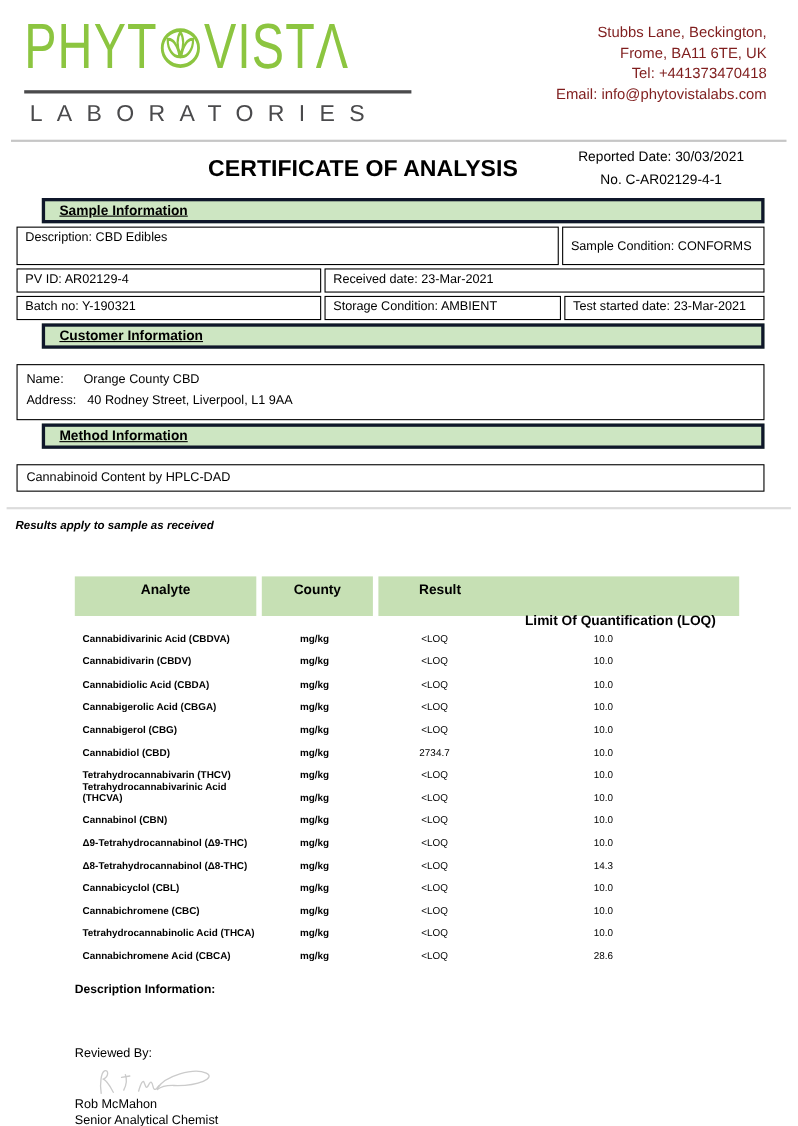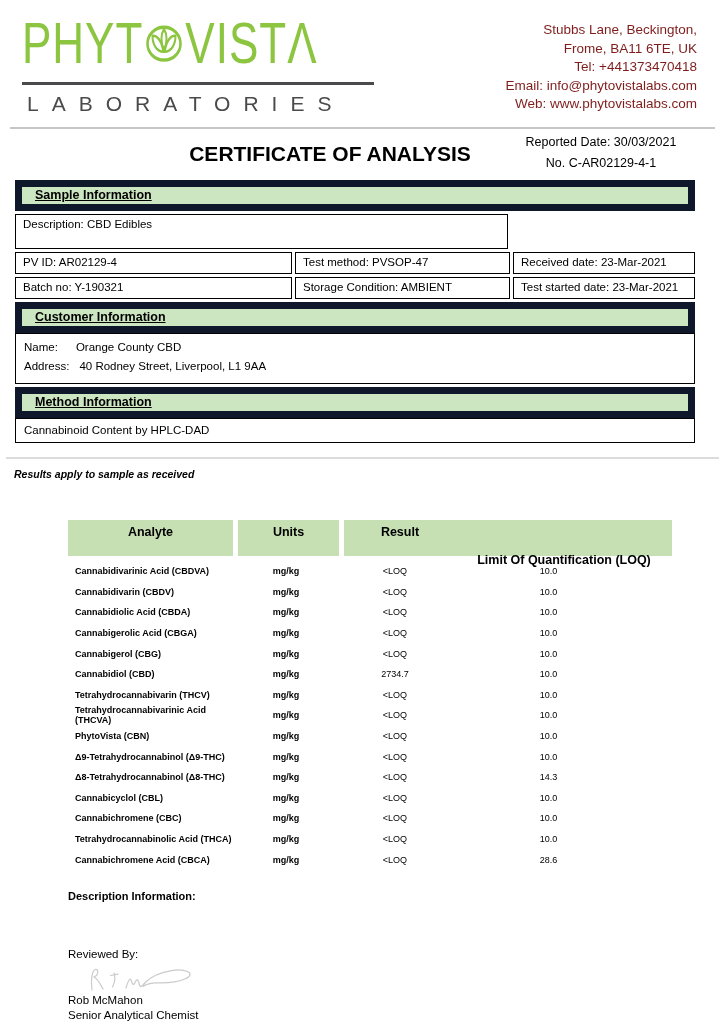--- a/index.html
+++ b/index.html
@@ -41,53 +41,54 @@
   .title {
     position: absolute; left: 0; top: 13px; width: 660px;
     text-align: center; font-size: 21px; font-weight: 700; letter-spacing: 0px;
   }
   .meta { position: absolute; right: 24px; top: 3px; width: 200px; text-align: center; font-size: 12.5px; line-height: 21px; }
 
   
   .info { margin: 0 30px 0 15px; }
   .bar {
     background: var(--bar-green, #CDE6C2);
-    border: 7px solid #0f172a;
+    border: 3px solid #0f172a;
     font-size: 12.5px; font-weight: 700;
     padding: 1px 0 2px 13px;
     margin-top: 3px;
+    margin-left: 23px;
   }
   .bar span { text-decoration: underline; }
   .grid-row { display: flex; gap: 3px; margin-top: 3px; }
   .cell { border: 1px solid #000; font-size: 11.5px; padding: 3px 7px; background: #fff; }
   .desc-cell { flex: 0 0 493px; height: 35px; }
   .cond-cell { flex: 1; display: flex; align-items: center; }
   .ca { flex: 0 0 277px; height: 22px; }
   .cb { flex: 0 0 215px; height: 22px; }
   .cc { flex: 1; height: 22px; }
-  .box { border: 1px solid #000; margin-top: 0; font-size: 11.5px; }
+  .box { border: 1px solid #000; margin-top: 14px; font-size: 11.5px; }
   .customer-box { padding: 3px 8px 8px; }
   .kv-line { margin-top: 2px; line-height: 17px; }
   .kv-name  .val { margin-left: 18px; }
   .kv-addr  .val { margin-left: 10px; }
   .method-box { padding: 5px 8px 6px; }
 
   .thin-rule { border: none; border-top: 2px solid #DCDCDC; margin: 14px 6px 0 6px; }
   .results-note { margin: 9px 0 0 14px; font-size: 10.5px; font-weight: 700; font-style: italic; }
 
   
   .results { margin: 40px 53px 0 68px; }
   .r-head { display: flex; height: 36px; font-weight: 700; font-size: 12.5px; border-radius: 10px; }
   .rh-analyte { width: 165px; background: var(--table-green, #C6E0B4); margin-right: 5px; text-align: center; padding-top: 5px; }
   .rh-units   { width: 101px; background: var(--table-green, #C6E0B4); margin-right: 5px; text-align: center; padding-top: 5px; }
   .rh-combo   { flex: 1; background: var(--table-green, #C6E0B4); display: flex; padding-top: 5px; }
   .rh-result  { width: 112px; text-align: center; }
   .rh-loq     { flex: 1; text-align: center; margin-top: 28px; }
   .r-body { margin-top: 5px; }
-  .r-row { display: flex; height: 20.6px; align-items: center; font-size: 9px; }
+  .r-row { display: flex; height: 20.6px; align-items: flex-end; font-size: 9px; }
   .rc-analyte { width: 165px; padding-left: 7px; font-weight: 700; }
   .rc-units   { width: 106px; text-align: center; font-weight: 700; }
   .rc-result  { width: 112px; text-align: center; }
   .rc-loq     { flex: 1; text-align: center; padding-right: 26px; }
 
   
   .additional { margin: 20px 0 0 68px; font-size: 11px; font-weight: 700; }
   .reviewed   { margin: 46px 0 0 68px; font-size: 11.5px; }
   .signature  { margin: 2px 0 0 86px; display: block; }
   .reviewer-name  { margin: 0 0 0 68px; font-size: 11.5px; }
@@ -111,43 +112,42 @@
         </svg>
           <span>VISTΛ</span>
       </div>
       <div class="logo-sub">LABORATORIES</div>
     </div>
     <div class="address">
       <div>Stubbs Lane, Beckington,</div>
       <div>Frome, BA11 6TE, UK</div>
       <div>Tel: +441373470418</div>
       <div>Email: info@phytovistalabs.com</div>
-      <div>Web: www.phytovistalabs.com</div>
     </div>
   </div>
 
   <hr class="header-rule">
 
   <div class="title-area">
     <div class="title">CERTIFICATE OF ANALYSIS</div>
     <div class="meta">
       <div>Reported Date: 30/03/2021</div>
       <div>No. C-AR02129-4-1</div>
     </div>
   </div>
 
   <div class="info">
 
     <div class="bar"><span>Sample Information</span></div>
     <div class="grid-row">
       <div class="cell desc-cell">Description: CBD Edibles</div>
+      <div class="cell cond-cell">Sample Condition: CONFORMS</div>
     </div>
     <div class="grid-row">
       <div class="cell ca">PV ID: AR02129-4</div>
-      <div class="cell cb">Test method: PVSOP-47</div>
       <div class="cell cc">Received date: 23-Mar-2021</div>
     </div>
     <div class="grid-row">
       <div class="cell ca">Batch no: Y-190321</div>
       <div class="cell cb">Storage Condition: AMBIENT</div>
       <div class="cell cc">Test started date: 23-Mar-2021</div>
     </div>
 
     <div class="bar"><span>Customer Information</span></div>
     <div class="box customer-box">
@@ -163,21 +163,21 @@
     <div class="box method-box">Cannabinoid Content by HPLC-DAD</div>
 
   </div>
 
   <hr class="thin-rule">
   <div class="results-note">Results apply to sample as received</div>
 
   <div class="results">
     <div class="r-head">
       <div class="rh-analyte">Analyte</div>
-      <div class="rh-units">Units</div>
+      <div class="rh-units">County</div>
       <div class="rh-combo">
         <div class="rh-result">Result</div>
         <div class="rh-loq">Limit Of Quantification (LOQ)</div>
       </div>
     </div>
     <div class="r-body">
       <div class="r-row">
         <div class="rc-analyte">Cannabidivarinic Acid (CBDVA)</div>
         <div class="rc-units">mg/kg</div>
         <div class="rc-result">&lt;LOQ</div>
@@ -219,21 +219,21 @@
         <div class="rc-result">&lt;LOQ</div>
         <div class="rc-loq">10.0</div>
       </div>
       <div class="r-row">
         <div class="rc-analyte">Tetrahydrocannabivarinic Acid (THCVA)</div>
         <div class="rc-units">mg/kg</div>
         <div class="rc-result">&lt;LOQ</div>
         <div class="rc-loq">10.0</div>
       </div>
       <div class="r-row">
-        <div class="rc-analyte">PhytoVista (CBN)</div>
+        <div class="rc-analyte">Cannabinol (CBN)</div>
         <div class="rc-units">mg/kg</div>
         <div class="rc-result">&lt;LOQ</div>
         <div class="rc-loq">10.0</div>
       </div>
       <div class="r-row">
         <div class="rc-analyte">Δ9-Tetrahydrocannabinol (Δ9-THC)</div>
         <div class="rc-units">mg/kg</div>
         <div class="rc-result">&lt;LOQ</div>
         <div class="rc-loq">10.0</div>
       </div>

